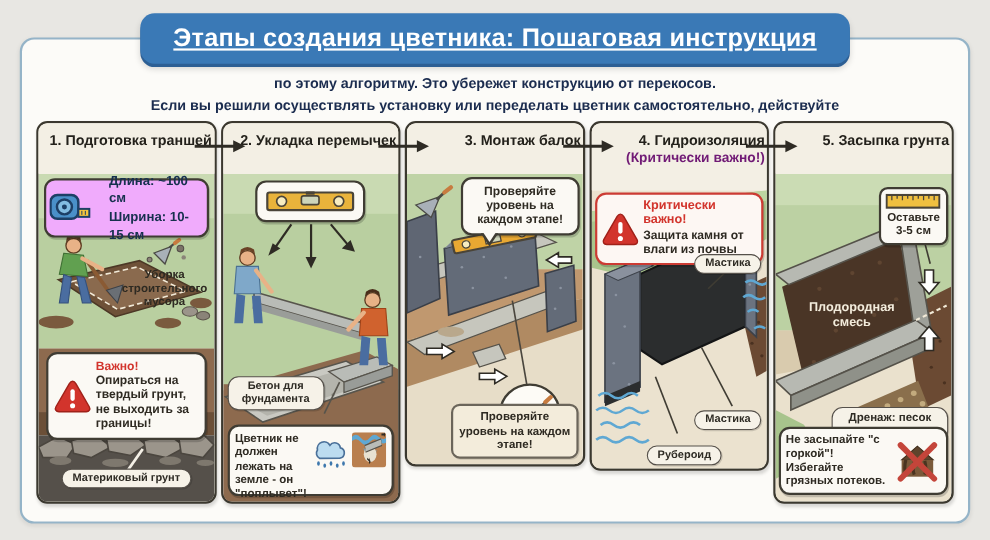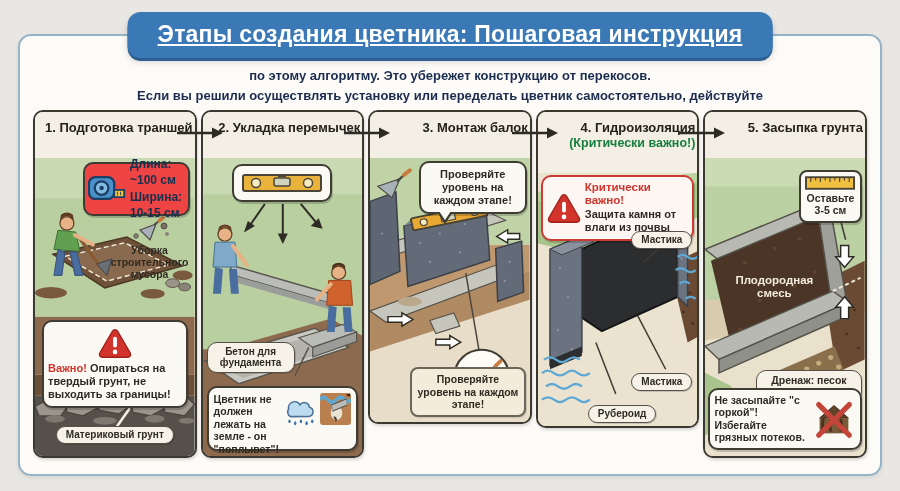--- a/index.html
+++ b/index.html
@@ -50,21 +50,21 @@
   }
   .panel-title {
     border-radius:8px 8px 0 0;
     background:#f3efe4;
     text-align:right;
     font-size:13px; font-weight:700; color:#23211b;
     padding:8px 2px 22px;
     line-height:1.2;
     position:relative; z-index:2;
   }
-  .panel-title .sub { color:#15803d; font-size:12.5px; }
+  .panel-title .sub { color:#701a75; font-size:12.5px; }
   .panel-art {
     position:relative; flex:1;
     overflow:hidden;
     border-radius:0 0 8px 8px;
   }
   .panel-art > svg.bg { position:absolute; inset:0; width:100%; height:100%; display:block; }
   .gap-arrow {
     position:absolute; left:-27px; top:14px; width:48px; height:14px; z-index:6;
   }
   
@@ -82,26 +82,26 @@
     border:1.5px solid #55504a;
     border-radius:12px;
     padding:2px 9px 3px;
     font-size:10px; font-weight:700; color:#2e2b24;
     white-space:nowrap;
     box-shadow:1px 1px 0 rgba(0,0,0,.15);
     z-index:3;
   }
   .red { color:#d2342c; }
   
-  .co-measure { top:4px; left:5px; right:5px; height:54px; background:#ef4444;
-    display:flex; align-items:center; gap:4px; padding:2px 3px;margin-left:43px; }
+  .co-measure { top:4px; left:5px; right:5px; height:54px; background:#f0abfc;
+    display:flex; align-items:center; gap:16px; padding:2px 3px; }
   .co-measure .txt { font-size:12px; font-weight:700; color:#16304e; line-height:1.35; }
   .debris { position:absolute; top:58px; right:1px; width:88px; text-align:center; z-index:2;
     font-size:10.5px; font-weight:700; color:#2e2a22; line-height:1.18; }
-  .co-warning { top:162px; left:7px; right:7px; display:flex; align-items:center; gap:3px; padding:5px 4px;flex-direction:column; }
+  .co-warning { top:162px; left:7px; right:7px; display:flex; align-items:center; gap:3px; padding:5px 4px; }
   .co-warning .txt { font-size:11px; font-weight:700; color:#2e2a22; line-height:1.2; }
   .pill-bedrock { bottom:12px; left:50%; transform:translateX(-50%); }
   
   .co-level { top:6px; left:50%; transform:translateX(-50%); width:100px; height:38px;
     display:flex; align-items:center; justify-content:center; }
   .pill-beton { top:184px; left:4px; width:88px; white-space:normal; text-align:center;
     line-height:1.15; border-radius:10px; padding:3px 5px; }
   .box-float { top:228px; left:4px; right:4px; bottom:5px; padding:5px 5px 4px;
     display:flex; gap:3px; }
   .box-float .row { display:flex; gap:2px; align-items:flex-start; }

